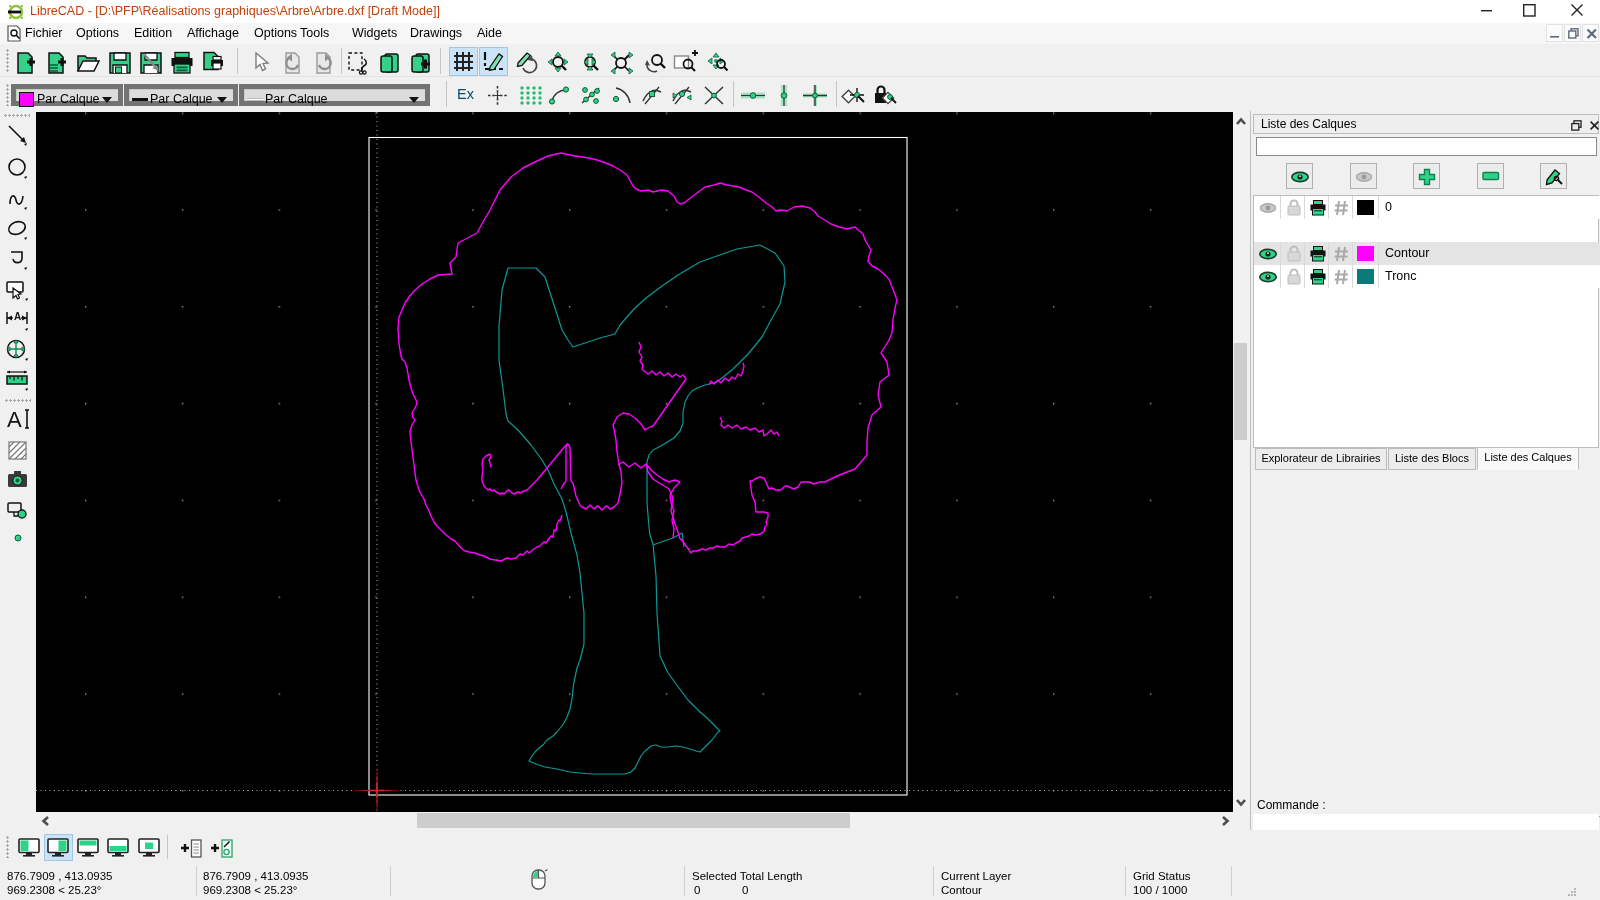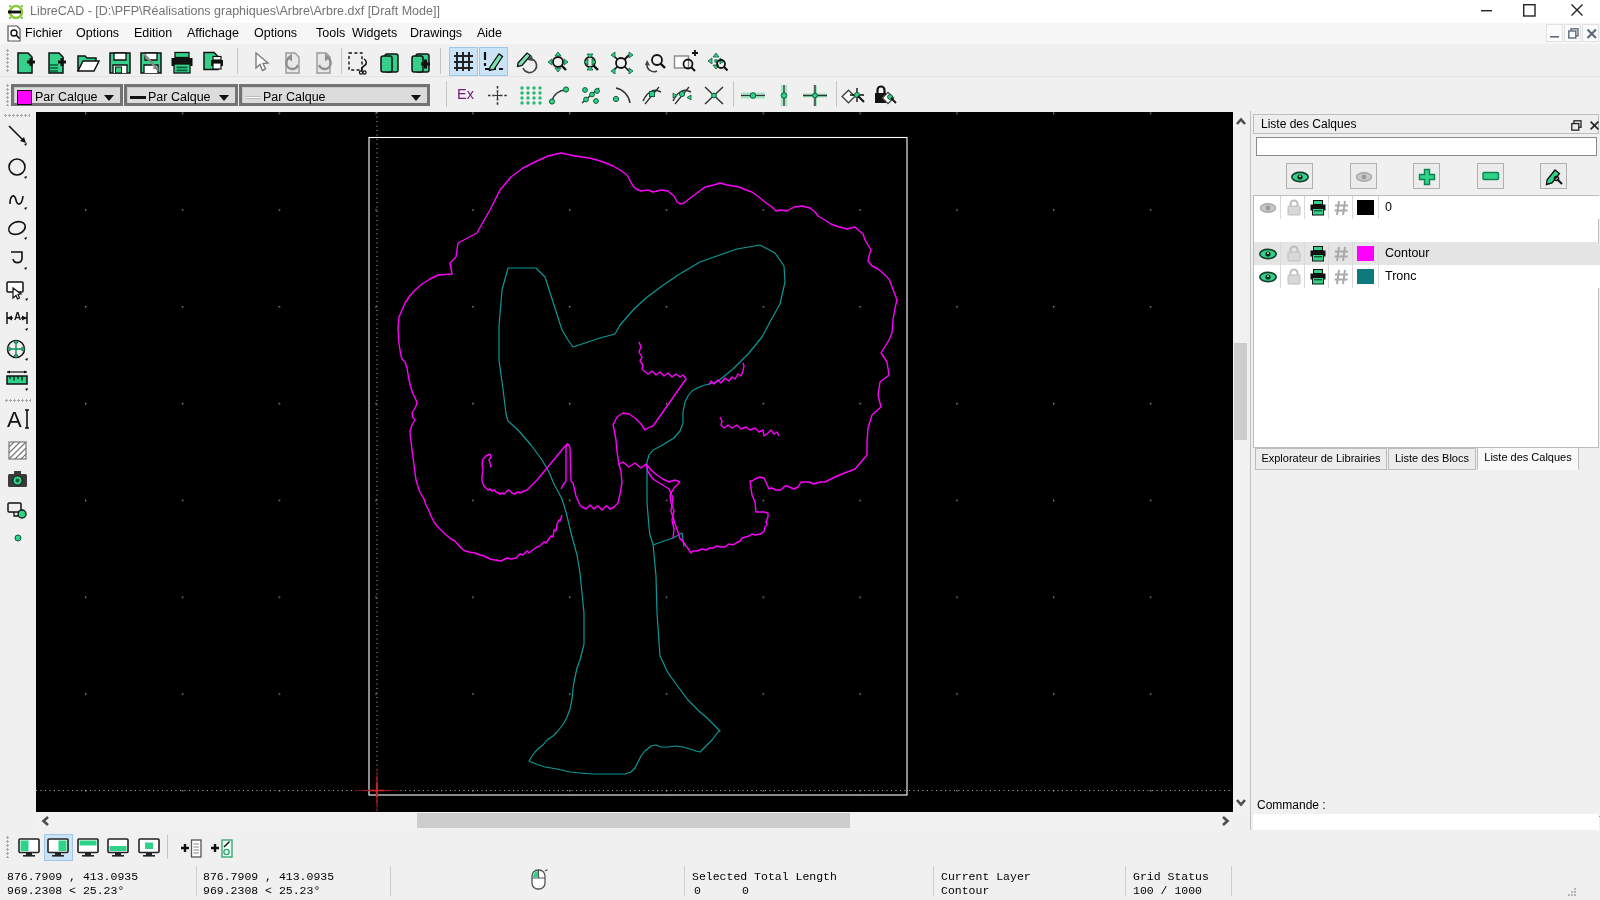--- a/index.html
+++ b/index.html
@@ -1,39 +1,39 @@
 <!DOCTYPE html>
 <html><head>
 <meta charset="utf-8">
 <style>
 * { margin:0; padding:0; box-sizing:border-box; }
 html,body { width:1600px; height:900px; overflow:hidden; background:#f0f0f0;
   font-family:"Liberation Sans", sans-serif; -webkit-font-smoothing:antialiased; }
 .abs { position:absolute; }
 #titlebar { position:absolute; left:0; top:0; width:1600px; height:23px; background:#ffffff; }
-#titlebar .ttl { position:absolute; left:30px; top:4px; font-size:12.5px; color:#737373; white-space:nowrap; }
+#titlebar .ttl { position:absolute; left:30px; top:4px; font-size:12.5px; color:#c2410c; white-space:nowrap; }
 #menubar { position:absolute; left:0; top:23px; width:1600px; height:21px; background:#f6f6f6; }
 .menuitem { position:absolute; top:3px; font-size:12.5px; color:#000; }
 #tb1 { position:absolute; left:0; top:44px; width:1600px; height:33px; background:#f0f0f0; border-bottom:1px solid #e3e3e3;}
 #tb2 { position:absolute; left:0; top:77px; width:1600px; height:34px; background:#f0f0f0; }
 .vsep { position:absolute; width:1px; background:#c5c5c5; }
 .grip { position:absolute; width:4px; background-image:radial-gradient(circle at 1.5px 1.5px, #a9a9a9 1px, transparent 1.1px); background-size:4px 4px; }
 .hgrip { position:absolute; height:4px; background-image:radial-gradient(circle at 1.5px 1.5px, #a9a9a9 1px, transparent 1.1px); background-size:4px 4px; }
-.combo { position:absolute; height:22px; background:#dcdcdc; border:3px solid #737373;
+.combo { position:absolute; height:22px; background:#dcdcdc; border:5px solid #737373;
   box-shadow:inset 1px 1px 0 #c9c9c9; }
 .combo .ctext { position:absolute; left:21px; top:3px; font-size:12.5px; color:#000; white-space:nowrap;}
 .combo .arr { position:absolute; right:6px; top:8px; width:0; height:0;
   border-left:5px solid transparent; border-right:5px solid transparent; border-top:6px solid #111; }
 #lefttb { position:absolute; left:0; top:111px; width:36px; height:721px; background:#f0f0f0; }
 #canvas { position:absolute; left:36px; top:112px; width:1197px; height:700px; background:#000; }
 #vscroll { position:absolute; left:1233px; top:112px; width:16px; height:700px; background:#f1f1f1; }
 #hscroll { position:absolute; left:36px; top:812px; width:1197px; height:18px; background:#f1f1f1; }
 #dock { position:absolute; left:1250px; top:111px; width:350px; height:721px; background:#f0f0f0; border-left:1px solid #c0c0c0; }
 #bottomtb { position:absolute; left:0; top:830px; width:1600px; height:32px; background:#f0f0f0; }
-#statusbar { position:absolute; left:0; top:862px; width:1600px; height:38px; background:#f0f0f0;font-family:Liberation Mono, monospace; }
+#statusbar { position:absolute; left:0; top:862px; width:1600px; height:38px; background:#f0f0f0; }
 .st { position:absolute; font-size:11.5px; color:#000; white-space:nowrap; }
 .sborder { position:absolute; width:1px; background:#cfcfcf; }
 .tab { position:absolute; top:0; height:22px; background:#ececec; border:1px solid #bcbcbc; font-size:11px;
   text-align:center; padding-top:3px; color:#000; }
 .tab.active { background:#f9f9f9; border-bottom:1px solid #f9f9f9; height:23px; }
 .panelhdr { position:absolute; height:20px; background:#eeeeee; border:1px solid #bdbdbd; }
 .panelhdr .ptitle { position:absolute; left:7px; top:2px; font-size:12px; color:#000; }
 .lrow { position:absolute; left:0; width:346px; height:23px; background:#fff; }
 .lrow.sel { background:#e4e4e4; }
 .lrow .cell { position:absolute; top:0; height:23px; border-right:1px solid #d9d9d9; }
@@ -101,21 +101,21 @@
   <svg class="ic" style="left:6px;top:2px" width="17" height="17" viewBox="0 0 17 17">
     <path d="M2 1 h9 l3 3 v12 h-12 z" fill="#fff" stroke="#555" stroke-width="1.2"></path>
     <circle cx="8" cy="8" r="3" fill="none" stroke="#111" stroke-width="1.4"></circle>
     <path d="M10 10 L13.5 13.5" stroke="#111" stroke-width="1.6"></path>
   </svg>
   <span class="menuitem" style="left:25px">Fichier</span>
   <span class="menuitem" style="left:76px">Options</span>
   <span class="menuitem" style="left:134px">Edition</span>
   <span class="menuitem" style="left:187px">Affichage</span>
   <span class="menuitem" style="left:254px">Options</span>
-  <span class="menuitem" style="left:316px">Tools</span>
+  <span class="menuitem" style="left:300px">Tools</span>
   <span class="menuitem" style="left:352px">Widgets</span>
   <span class="menuitem" style="left:410px">Drawings</span>
   <span class="menuitem" style="left:477px">Aide</span>
 
   <div class="abs" style="left:1546px;top:1px;width:17px;height:18px;border:1px solid #e2e2e2;background:#fbfbfb">
       <svg class="ic" style="left:3px;top:11px" width="9" height="2">
         <rect width="9" height="1.6" fill="#5d6b7a"></rect>
       </svg>
     </div>
   <div class="abs" style="left:1564px;top:1px;width:17px;height:18px;border:1px solid #e2e2e2;background:#fbfbfb">
@@ -268,21 +268,21 @@
     <div class="abs" style="left:3px;top:9px;width:16px;height:3px;background:#111"></div>
     <div class="ctext">Par Calque</div>
       <div class="arr"></div>
   </div>
   <div class="combo" style="left:239px;top:7px;width:191px">
     <div class="abs" style="left:3px;top:9px;width:16px;height:3px;background:#fdfdfd;border-top:1px solid #bbb;border-bottom:1px solid #bbb"></div>
     <div class="ctext">Par Calque</div>
       <div class="arr"></div>
   </div>
   <div class="vsep" style="left:446px;top:4px;height:26px"></div>
-  <div class="abs" style="left:457px;top:9px;font-size:14.5px;color:#701a75">Ex</div>
+  <div class="abs" style="left:457px;top:9px;font-size:14.5px;color:#0c4a6e">Ex</div>
   <svg class="ic" style="left:487px;top:8px" width="21" height="21" viewBox="0 0 21 21">
       <path d="M10.5 1 v7 M10.5 13 v7 M1 10.5 h7 M13 10.5 h7" stroke="#333" stroke-width="1.6" stroke-dasharray="2.5 1.8"></path>
       <path d="M8 10.5 h5 M10.5 8 v5" stroke="#333" stroke-width="1.2"></path>
     </svg>
   <svg class="ic" style="left:519px;top:8px" width="22" height="21" viewBox="0 0 22 21">
       <g fill="#28b873">
         <circle cx="3" cy="3" r="1.7"></circle>
         <circle cx="9" cy="3" r="1.7"></circle>
         <circle cx="15" cy="3" r="1.7"></circle>
         <circle cx="21" cy="3" r="1.7"></circle>

